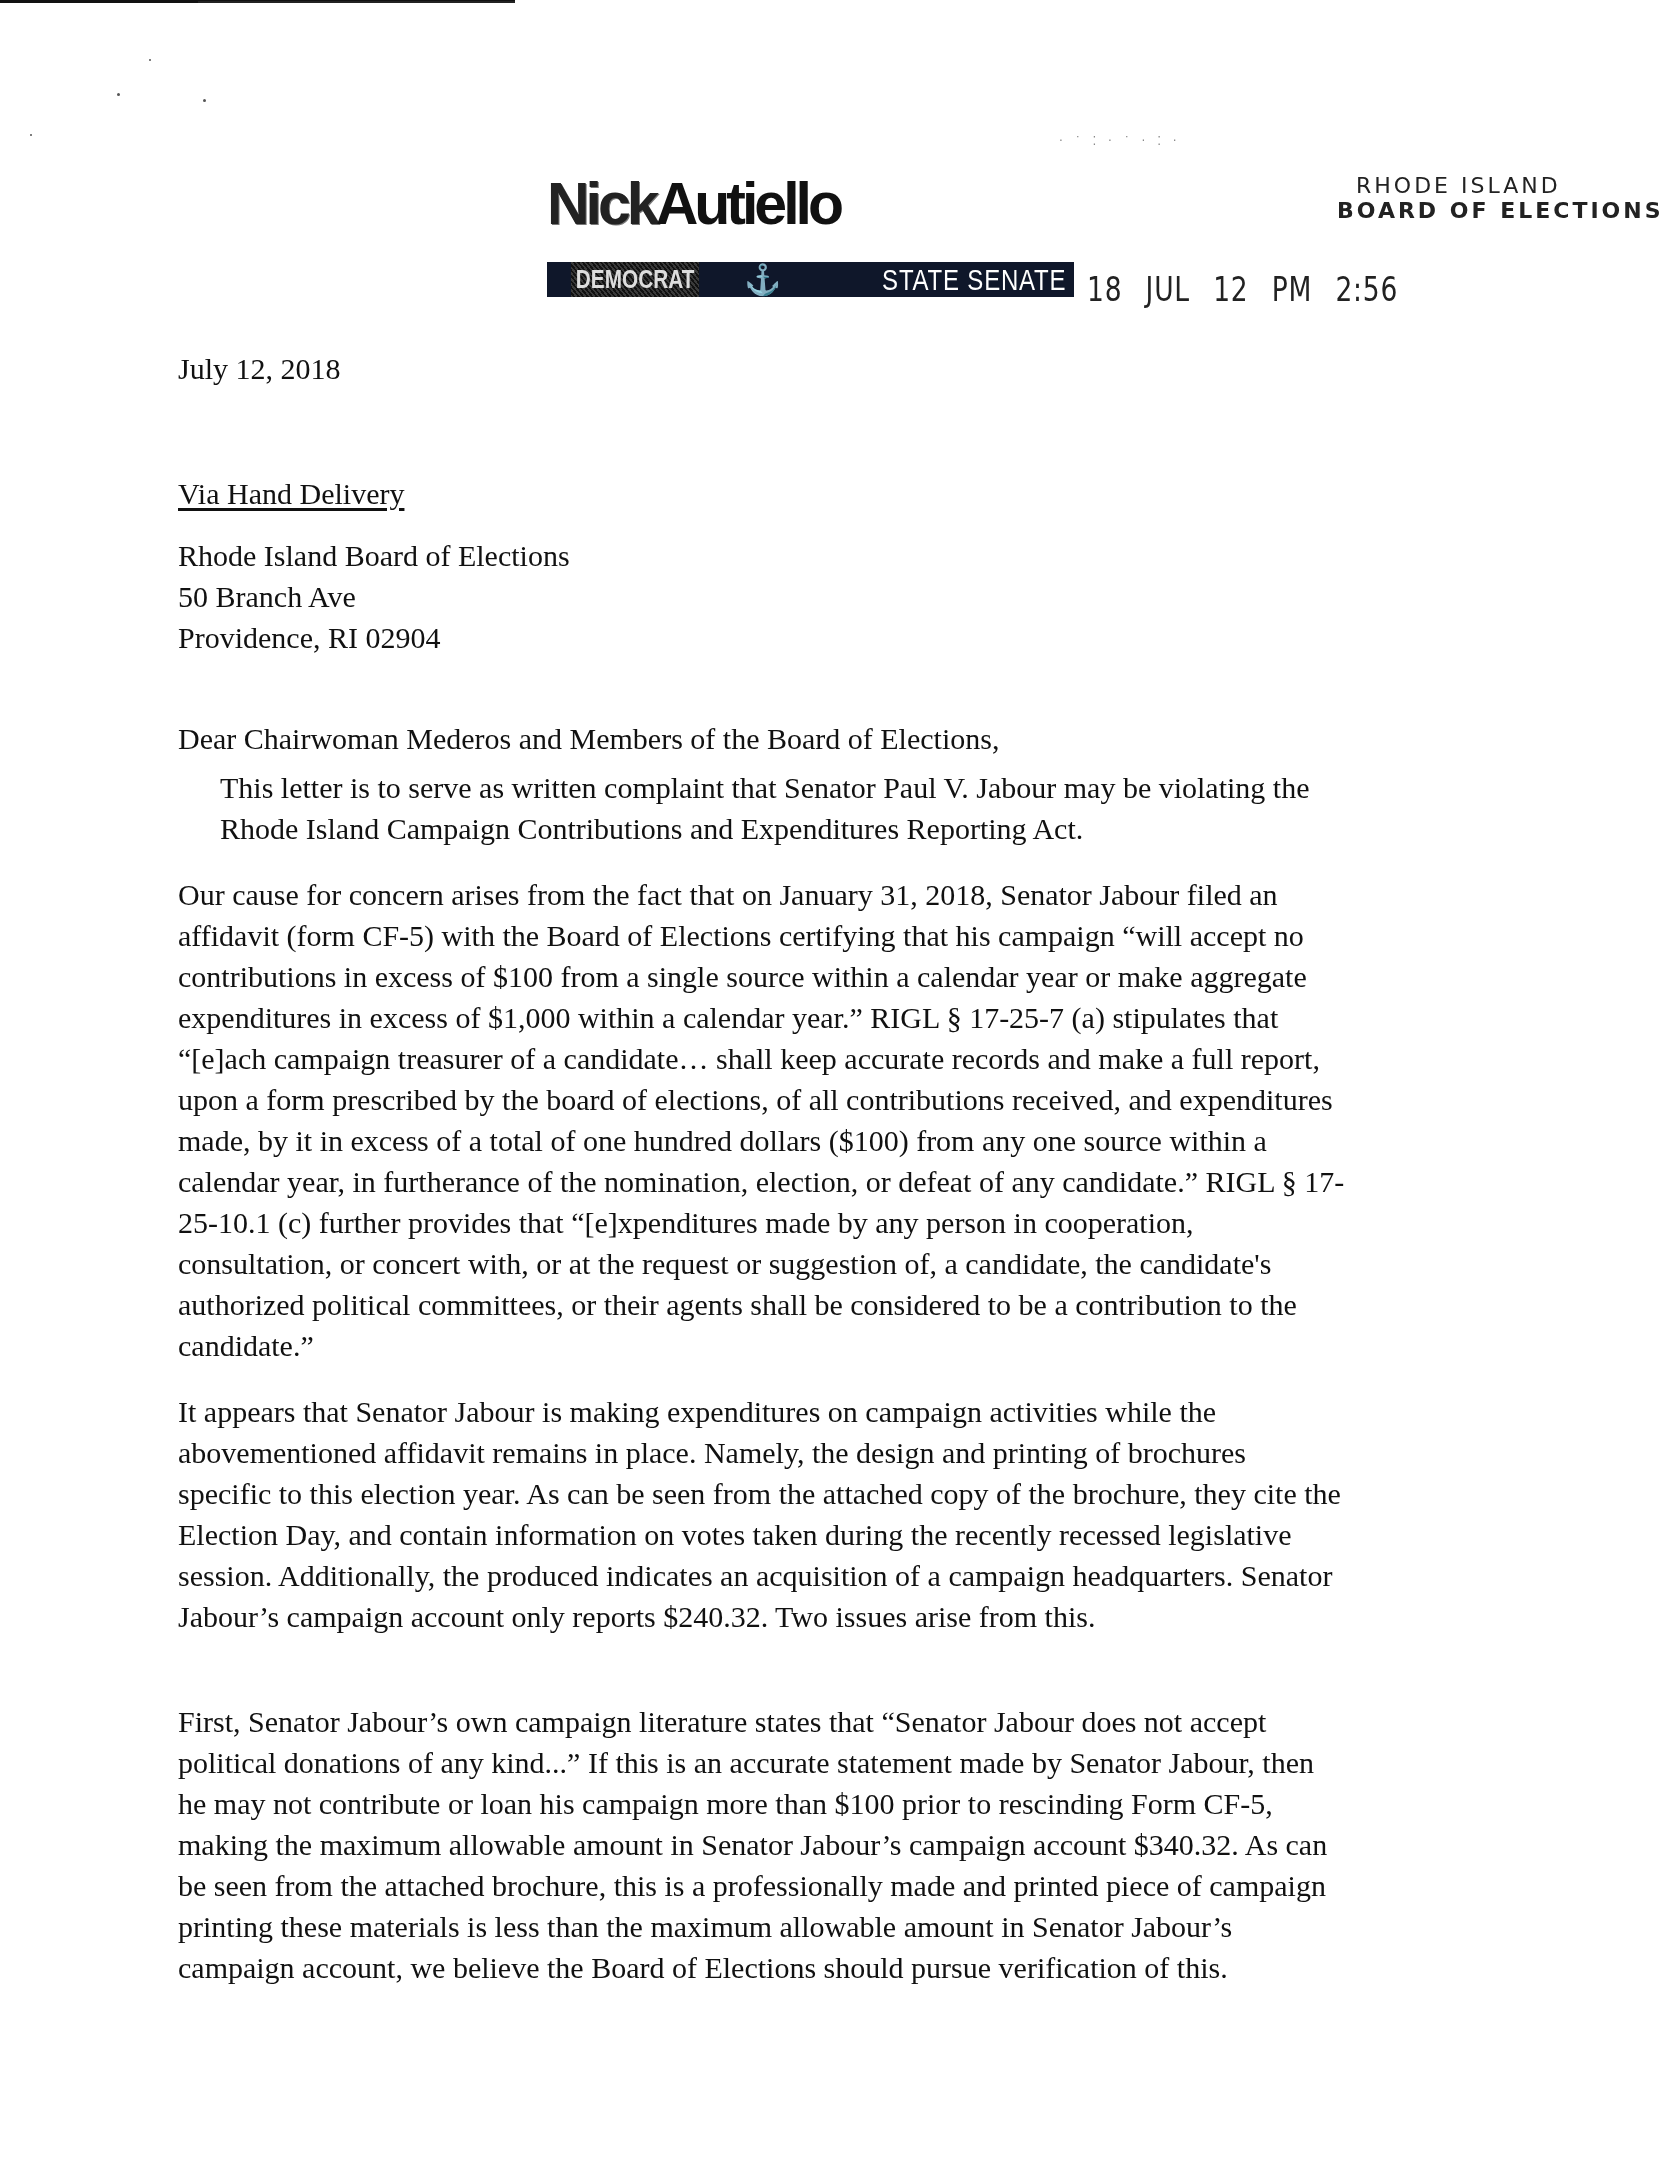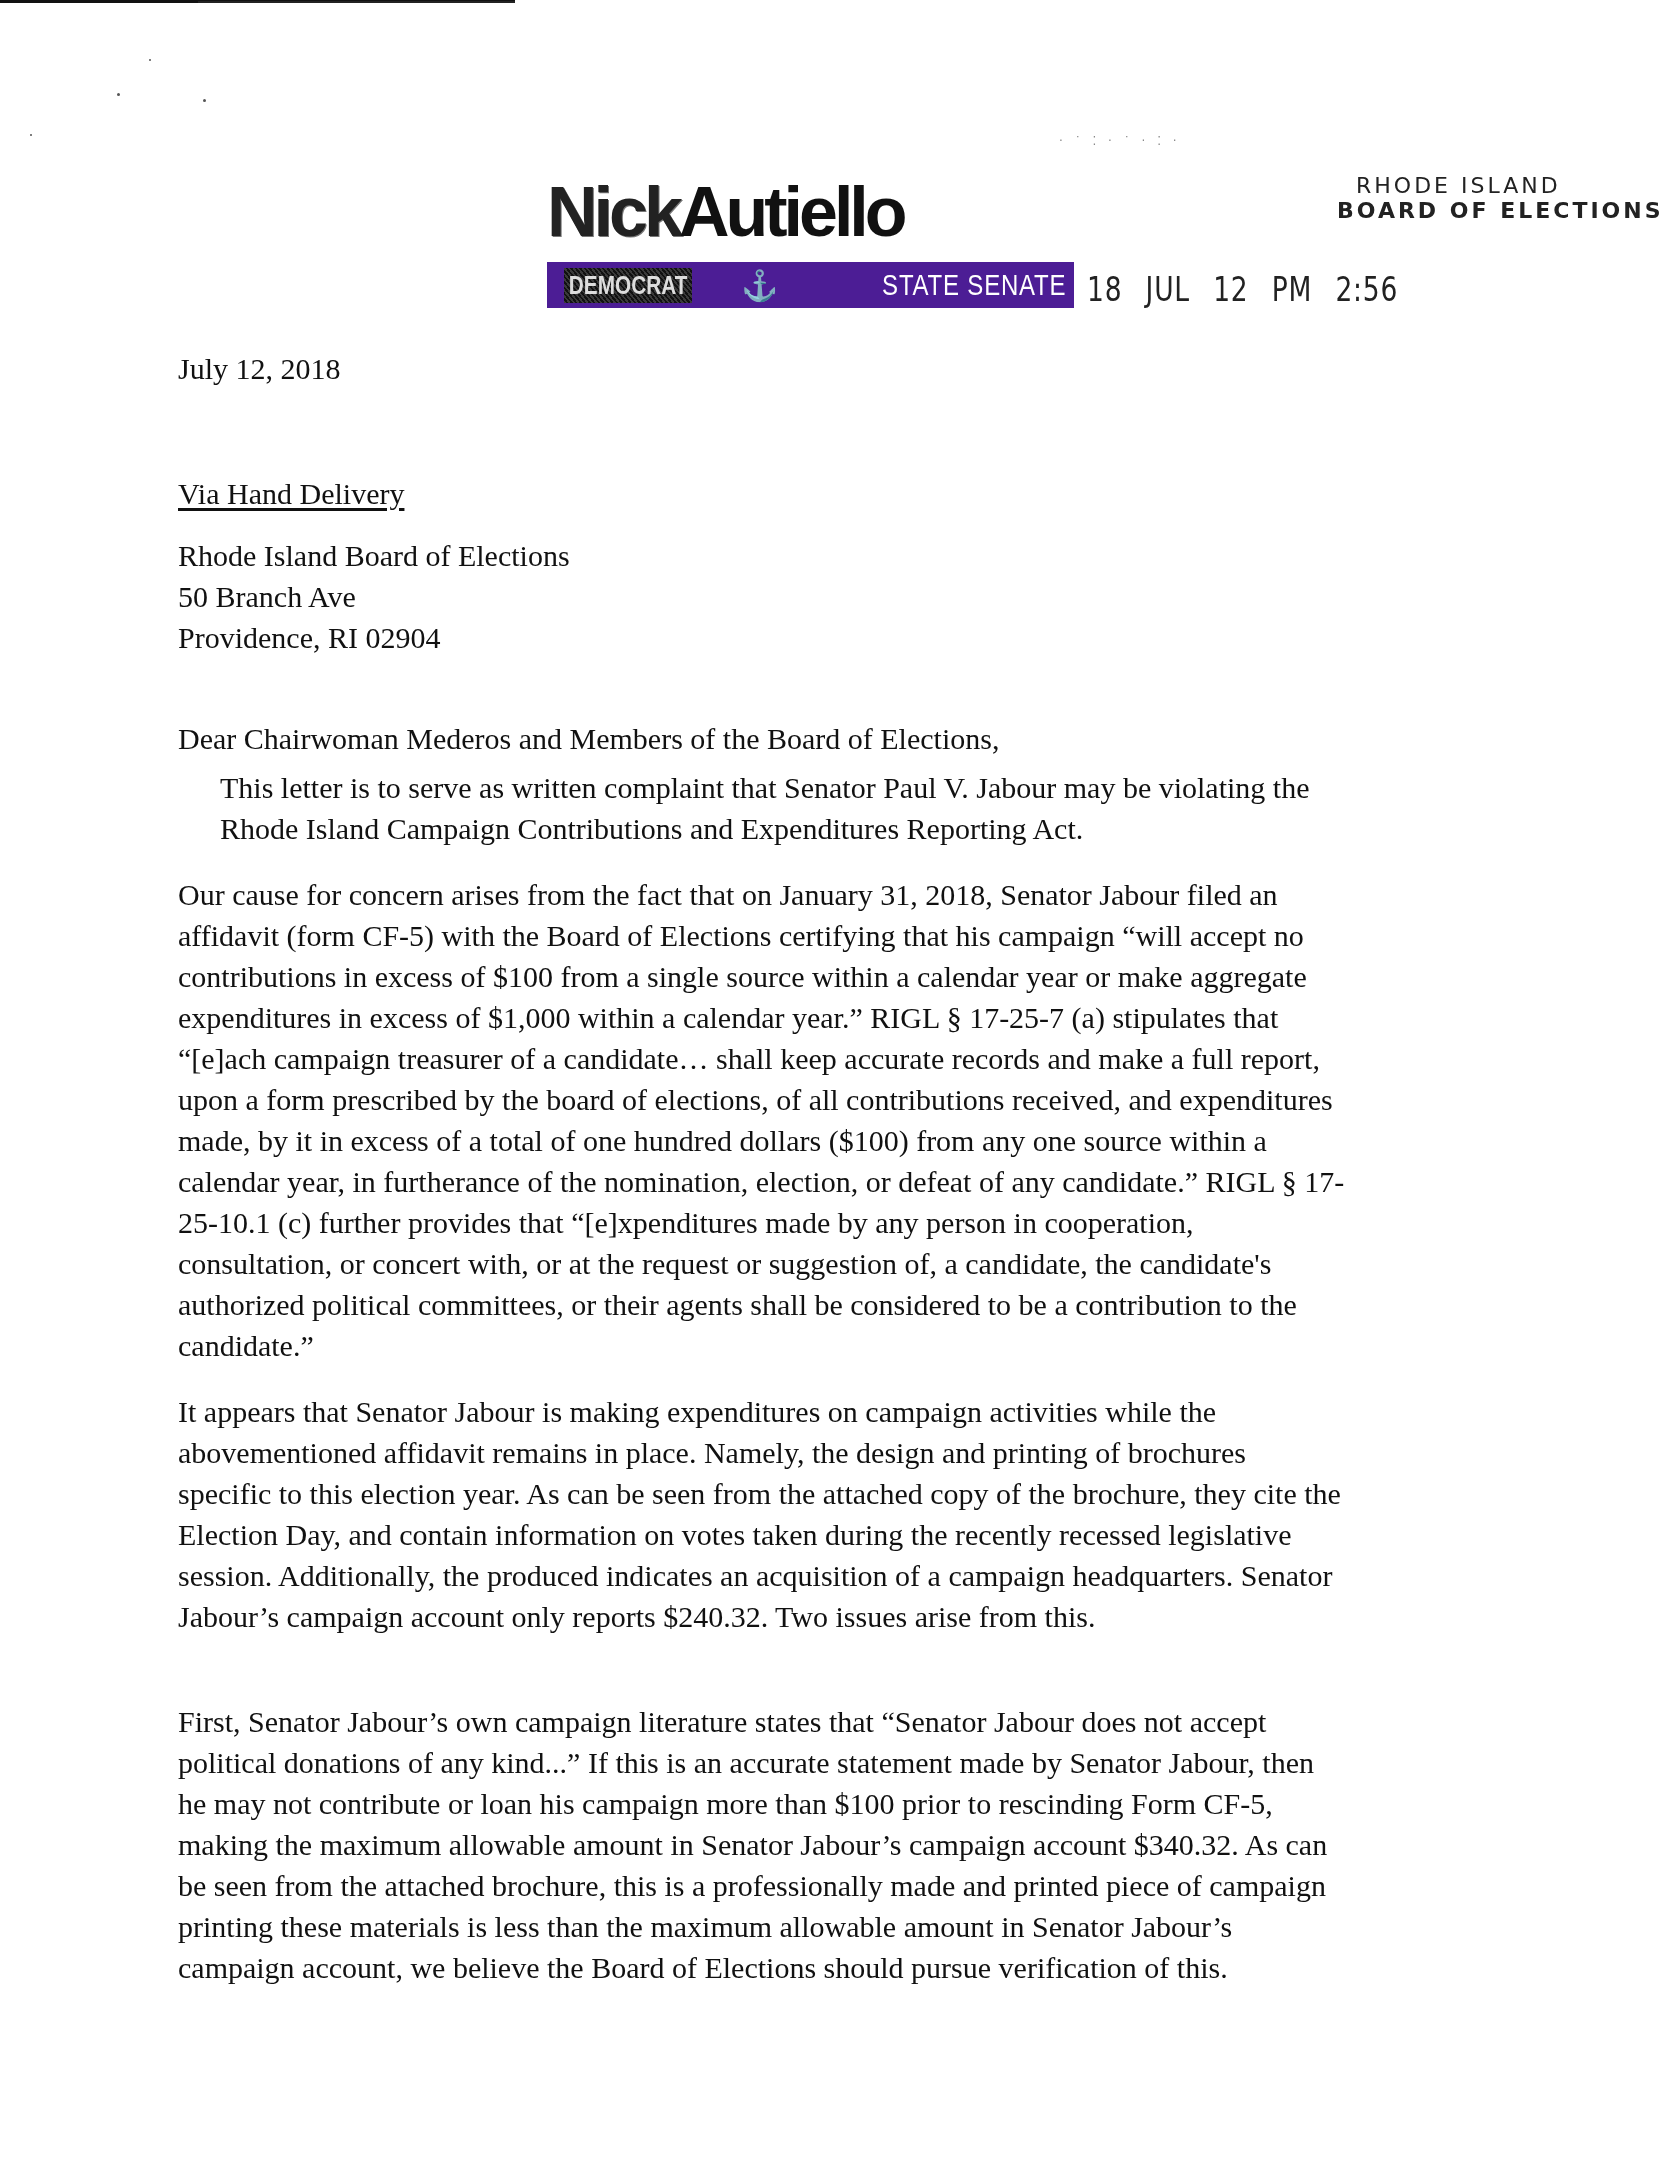--- a/index.html
+++ b/index.html
@@ -2,23 +2,23 @@
 <html><head>
   <meta charset="utf-8">
   <style>
     html, body { margin: 0; padding: 0; background: #ffffff; }
     body { width: 1679px; height: 2178px; position: relative; overflow: hidden; color: #111; }
     .top-rule { position: absolute; left: 0; top: 0; width: 515px; height: 3px; background: #111; }
     .top-rule2 { position: absolute; left: 198px; top: 1px; width: 317px; height: 2px; background: #222; }
     .speck { position: absolute; width: 3px; height: 3px; background: #555; border-radius: 50%; }
 
     .letterhead { position: absolute; left: 547px; top: 163px; width: 891px; height: 158px; }
-    .lh-name { position: absolute; left: 0; top: 8px; font-family: "Liberation Sans", sans-serif; font-weight: bold; font-size: 70px; letter-spacing: -4px; line-height: 83px; color: #111; }
+    .lh-name { position: absolute; left: 0; top: 0; font-family: "Liberation Sans", sans-serif; font-weight: bold; font-size: 59px; letter-spacing: -4px; line-height: 83px; color: #111; }
     .lh-name .first { color: #222; text-shadow: 1px 1px 0 #777; }
-    .lh-bar { position: absolute; left: 0; top: 99px; width: 527px; height: 46px; background: #4c1d95; display: flex; align-items: center; justify-content: space-between; padding: 0 8px 0 17px; box-sizing: border-box; }
+    .lh-bar { position: absolute; left: 0; top: 99px; width: 527px; height: 35px; background: #0f172a; display: flex; align-items: center; justify-content: space-between; padding: 0 8px 0 24px; box-sizing: border-box; }
     .lh-party { font-family: "Liberation Sans", sans-serif; font-weight: bold; font-size: 26px; color: #ddd; letter-spacing: 0px; background: repeating-linear-gradient(45deg, #3a3a3a 0 2px, #111 2px 4px); padding: 2px 6px; transform: scaleX(0.8); transform-origin: left center; }
     .lh-anchor { color: #eee; font-size: 30px; margin-left: -40px; }
     .lh-office { font-family: "Liberation Sans", sans-serif; font-size: 30px; color: #fff; transform: scaleX(0.8); transform-origin: right center; letter-spacing: 1px; }
 
     .stamp { position: absolute; font-family: "DejaVu Sans", sans-serif; color: #222; }
     .stamp-line1 { left: 1356px; top: 173px; font-size: 22px; letter-spacing: 3px; }
     .stamp-line2 { left: 1337px; top: 198px; font-size: 22px; letter-spacing: 3px; font-weight: bold; }
     .stamp-date { left: 1087px; top: 269px; font-size: 34px; transform: scaleX(0.78); transform-origin: left center; word-spacing: 18px; letter-spacing: 1px; }
     .stamp-dots { left: 1059px; top: 134px; font-size: 12px; color: #888; letter-spacing: 4px; }
 

